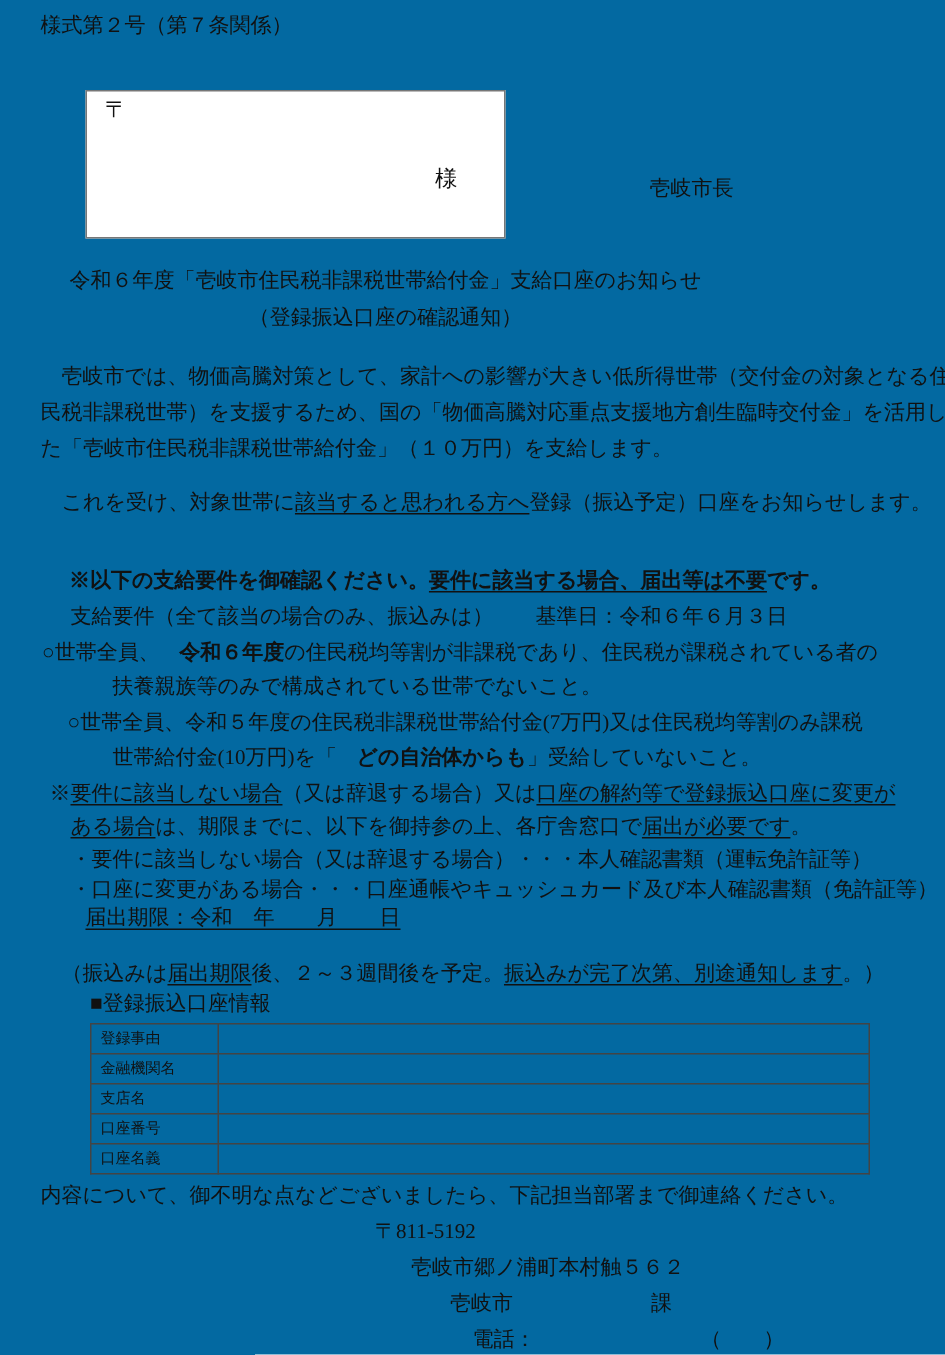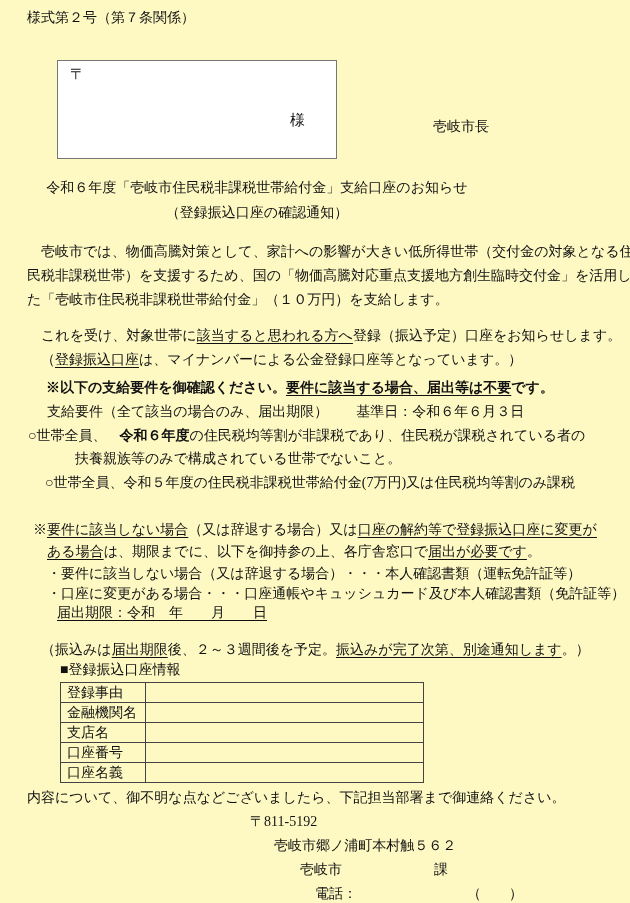--- a/index.html
+++ b/index.html
@@ -1,34 +1,34 @@
 <!DOCTYPE html>
 <html><head>
 <meta charset="utf-8">
 <style>
   html,body { margin:0; padding:0; background:#fff; }
   .sheet {
-    position:relative; width:630px; height:903px; background:#fef9c3;
+    position:relative; width:630px; height:903px; background:#0369a1;
     font-family:"Liberation Serif","DejaVu Serif",serif;
     font-size:14px; color:#111; overflow:hidden;
     line-height:1.0;
   }
   .abs { position:absolute; white-space:nowrap; }
   .u { text-decoration:underline; text-underline-offset:3px; text-decoration-thickness:1px; }
   .b { font-weight:bold;margin-left:13px; }
   .center { left:0; width:514px; text-align:center; }
   .recipient-box {
     position:absolute; left:57px; top:60px; width:278px; height:97px;
     border:1px solid #777; background:#fff;
   }
   .postal-mark { position:absolute; left:12px; top:6px; font-size:15px; }
   .honorific { position:absolute; left:232px; top:52px; font-size:15px; }
   table.acct {
-    position:absolute; left:60px; top:682px; width:364px;
-    border-collapse:collapse; font-size:14px;
+    position:absolute; left:60px; top:682px; width:520px;
+    border-collapse:collapse; font-size:10px;
   }
   table.acct td {
     border:1px solid #444; height:19px; padding:0 6px; vertical-align:middle;
   }
   table.acct td.lbl { width:72px; }
   .gap-dept { margin-left:92px; }
   .gap-phone { margin-left:110px; }
 </style>
 </head>
 <body>
@@ -45,29 +45,29 @@
   <div class="abs" style="left:433px; top:120px;">壱岐市長</div>
 
   <div class="abs center" style="top:181px;">令和６年度「壱岐市住民税非課税世帯給付金」支給口座のお知らせ</div>
   <div class="abs center" style="top:206px;">（登録振込口座の確認通知）</div>
 
   <div class="abs" style="left:27px; top:245px;">　壱岐市では、物価高騰対策として、家計への影響が大きい低所得世帯（交付金の対象となる住</div>
   <div class="abs" style="left:27px; top:269px;">民税非課税世帯）を支援するため、国の「物価高騰対応重点支援地方創生臨時交付金」を活用し</div>
   <div class="abs" style="left:27px; top:293px;">た「壱岐市住民税非課税世帯給付金」（１０万円）を支給します。</div>
 
   <div class="abs" style="left:27px; top:329px;"><span>　これを受け、対象世帯に</span><span class="u">該当すると思われる方へ</span><span>登録（振込予定）口座をお知らせします。</span></div>
-  <div class="abs" style="left:27px; top:353px;"><span>　（</span><span class="u">登録振込口座</span><span>は、マイナンバーによる公金登録口座等となっています。）</span></div>
 
   <div class="abs b" style="left:33px; top:381px;"><span>※以下の支給要件を御確認ください。</span><span class="u">要件に該当する場合、届出等は不要</span><span>です。</span></div>
-  <div class="abs" style="left:47px; top:405px;">支給要件（全て該当の場合のみ、届出期限）　　基準日：令和６年６月３日</div>
+  <div class="abs" style="left:47px; top:405px;">支給要件（全て該当の場合のみ、振込みは）　　基準日：令和６年６月３日</div>
 
   <div class="abs" style="left:28px; top:429px;"><span>○世帯全員、</span><span class="b">令和６年度</span><span>の住民税均等割が非課税であり、住民税が課税されている者の</span></div>
   <div class="abs" style="left:75px; top:452px;">扶養親族等のみで構成されている世帯でないこと。</div>
 
   <div class="abs" style="left:45px; top:476px;">○世帯全員、令和５年度の住民税非課税世帯給付金(7万円)又は住民税均等割のみ課税</div>
+  <div class="abs" style="left:75px; top:499px;"><span>世帯給付金(10万円)を「</span><span class="b">どの自治体からも</span><span>」受給していないこと。</span></div>
 
   <div class="abs" style="left:33px; top:523px;"><span>※</span><span class="u">要件に該当しない場合</span><span>（又は辞退する場合）又は</span><span class="u">口座の解約等で登録振込口座に変更が</span></div>
   <div class="abs" style="left:47px; top:545px;"><span class="u">ある場合</span><span>は、期限までに、以下を御持参の上、各庁舎窓口で</span><span class="u">届出が必要です</span><span>。</span></div>
 
   <div class="abs" style="left:47px; top:567px;">・要件に該当しない場合（又は辞退する場合）・・・本人確認書類（運転免許証等）</div>
   <div class="abs" style="left:47px; top:587px;text-align:center;">・口座に変更がある場合・・・口座通帳やキュッシュカード及び本人確認書類（免許証等）</div>
   <div class="abs u" style="left:57px; top:606px;">届出期限：令和　年　　月　　日</div>
 
   <div class="abs" style="left:41px; top:643px;"><span>（振込みは</span><span class="u">届出期限</span><span>後、２～３週間後を予定。</span><span class="u">振込みが完了次第、別途通知します</span><span>。）</span></div>
 

